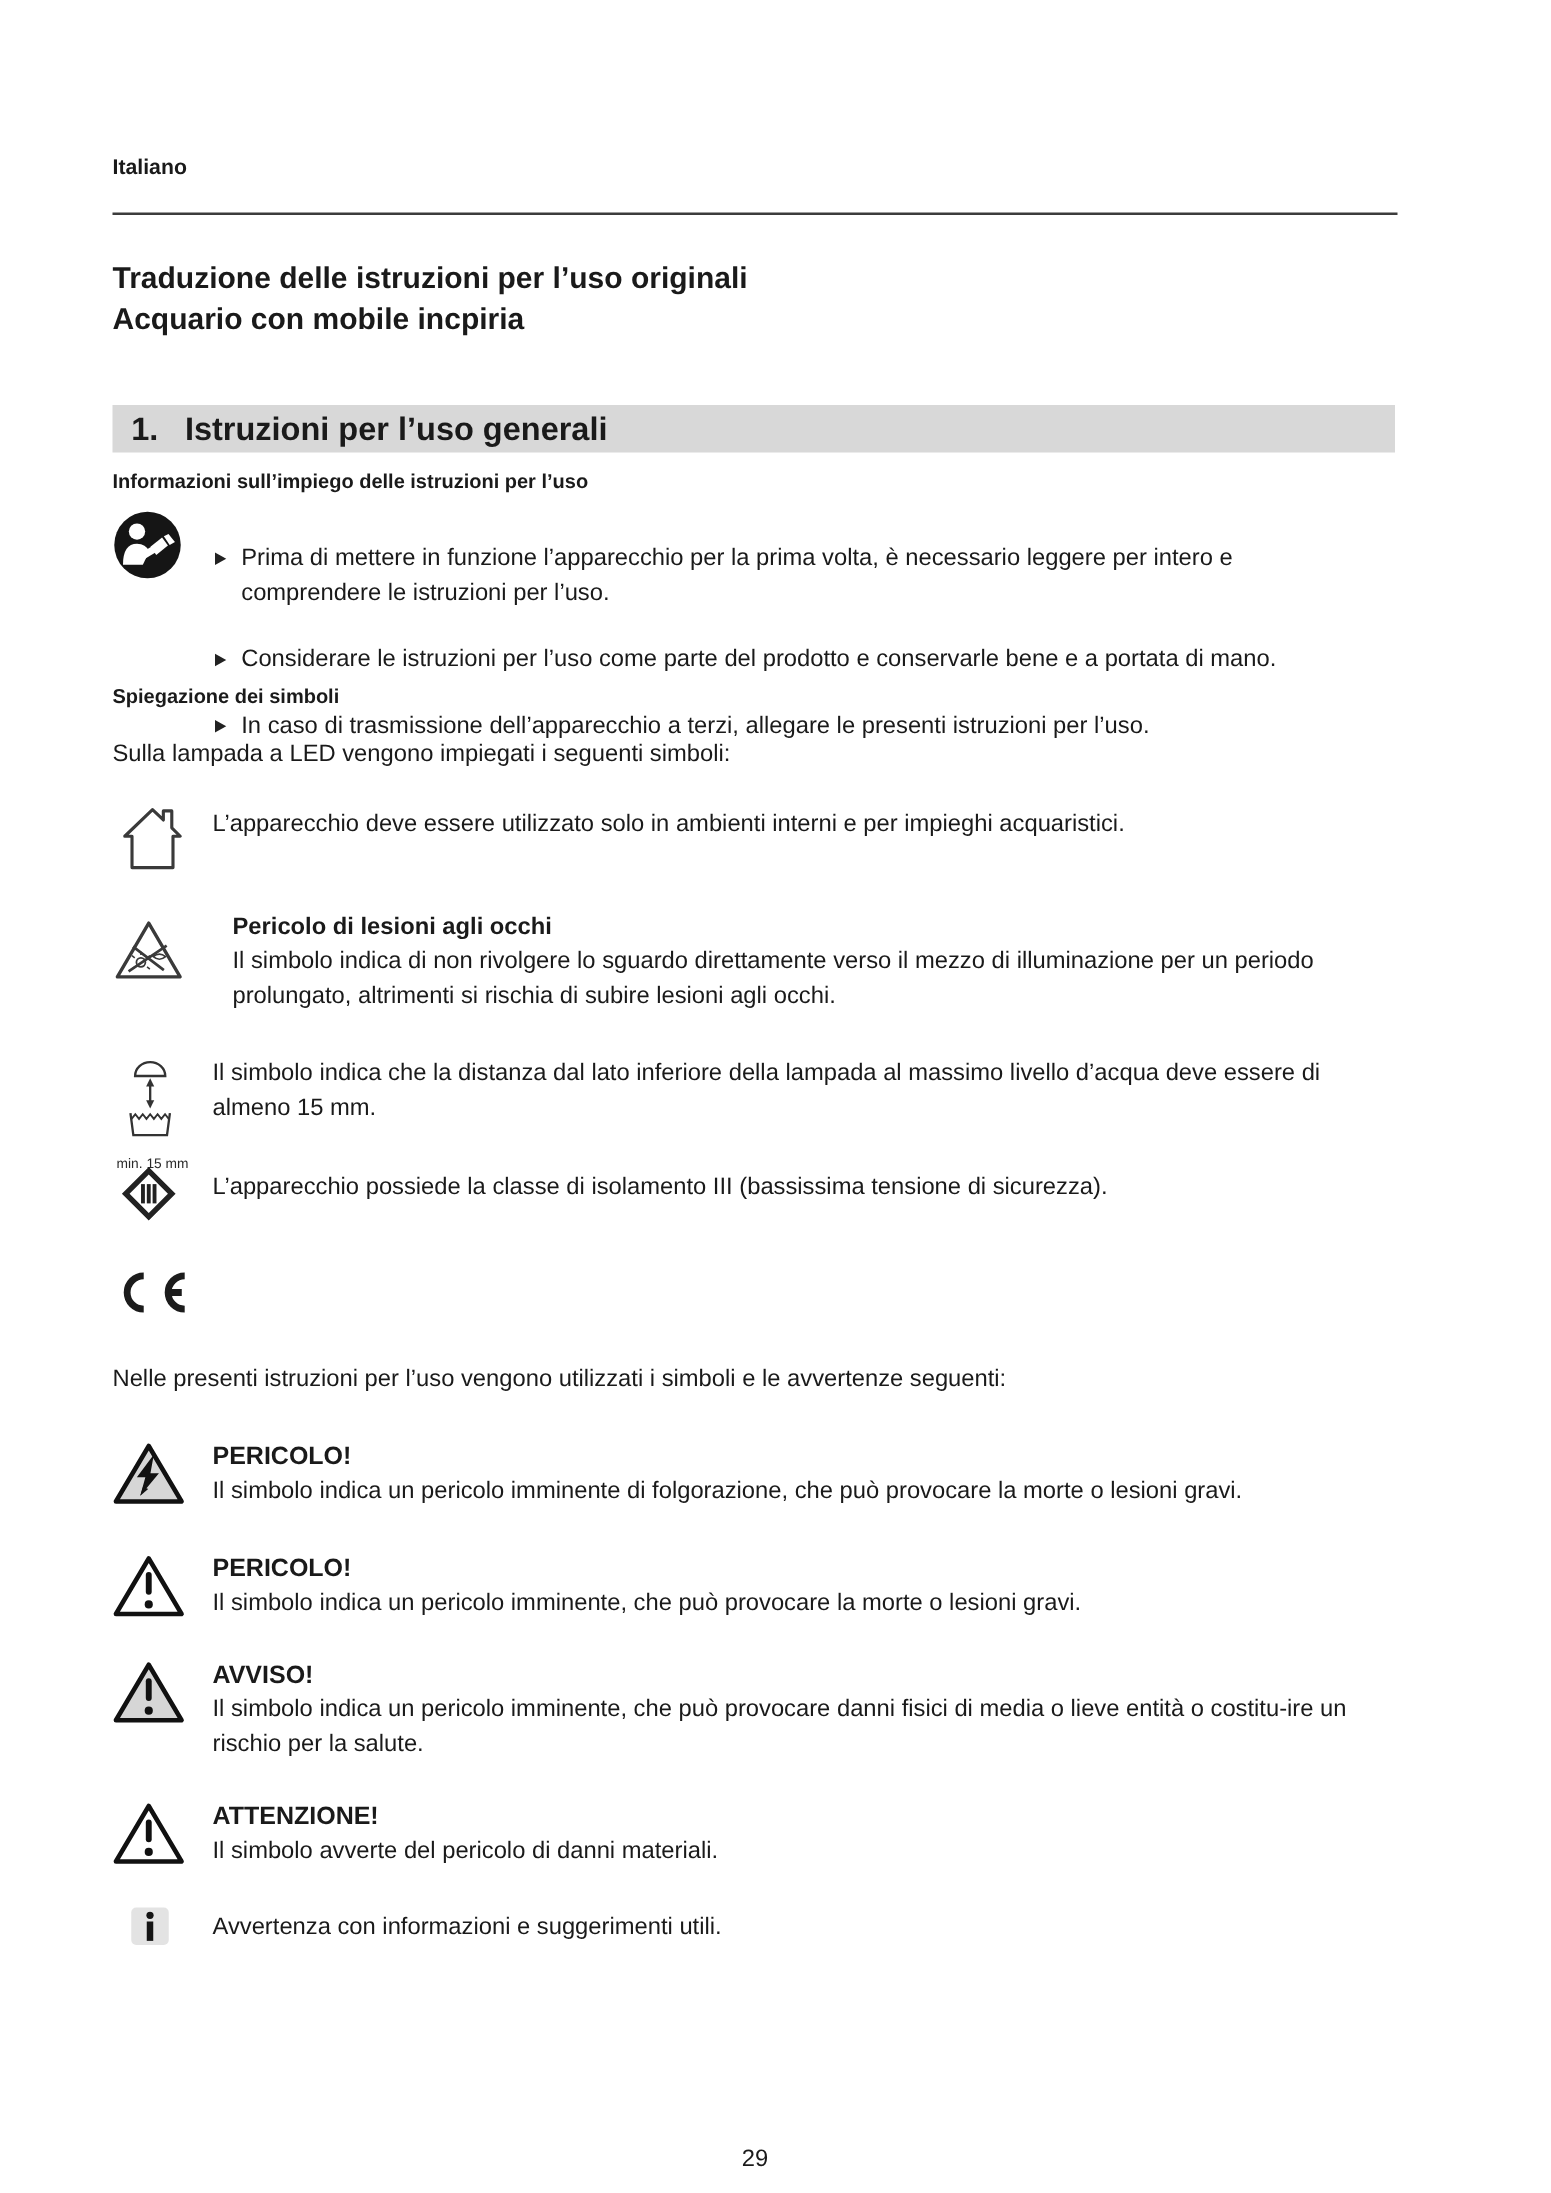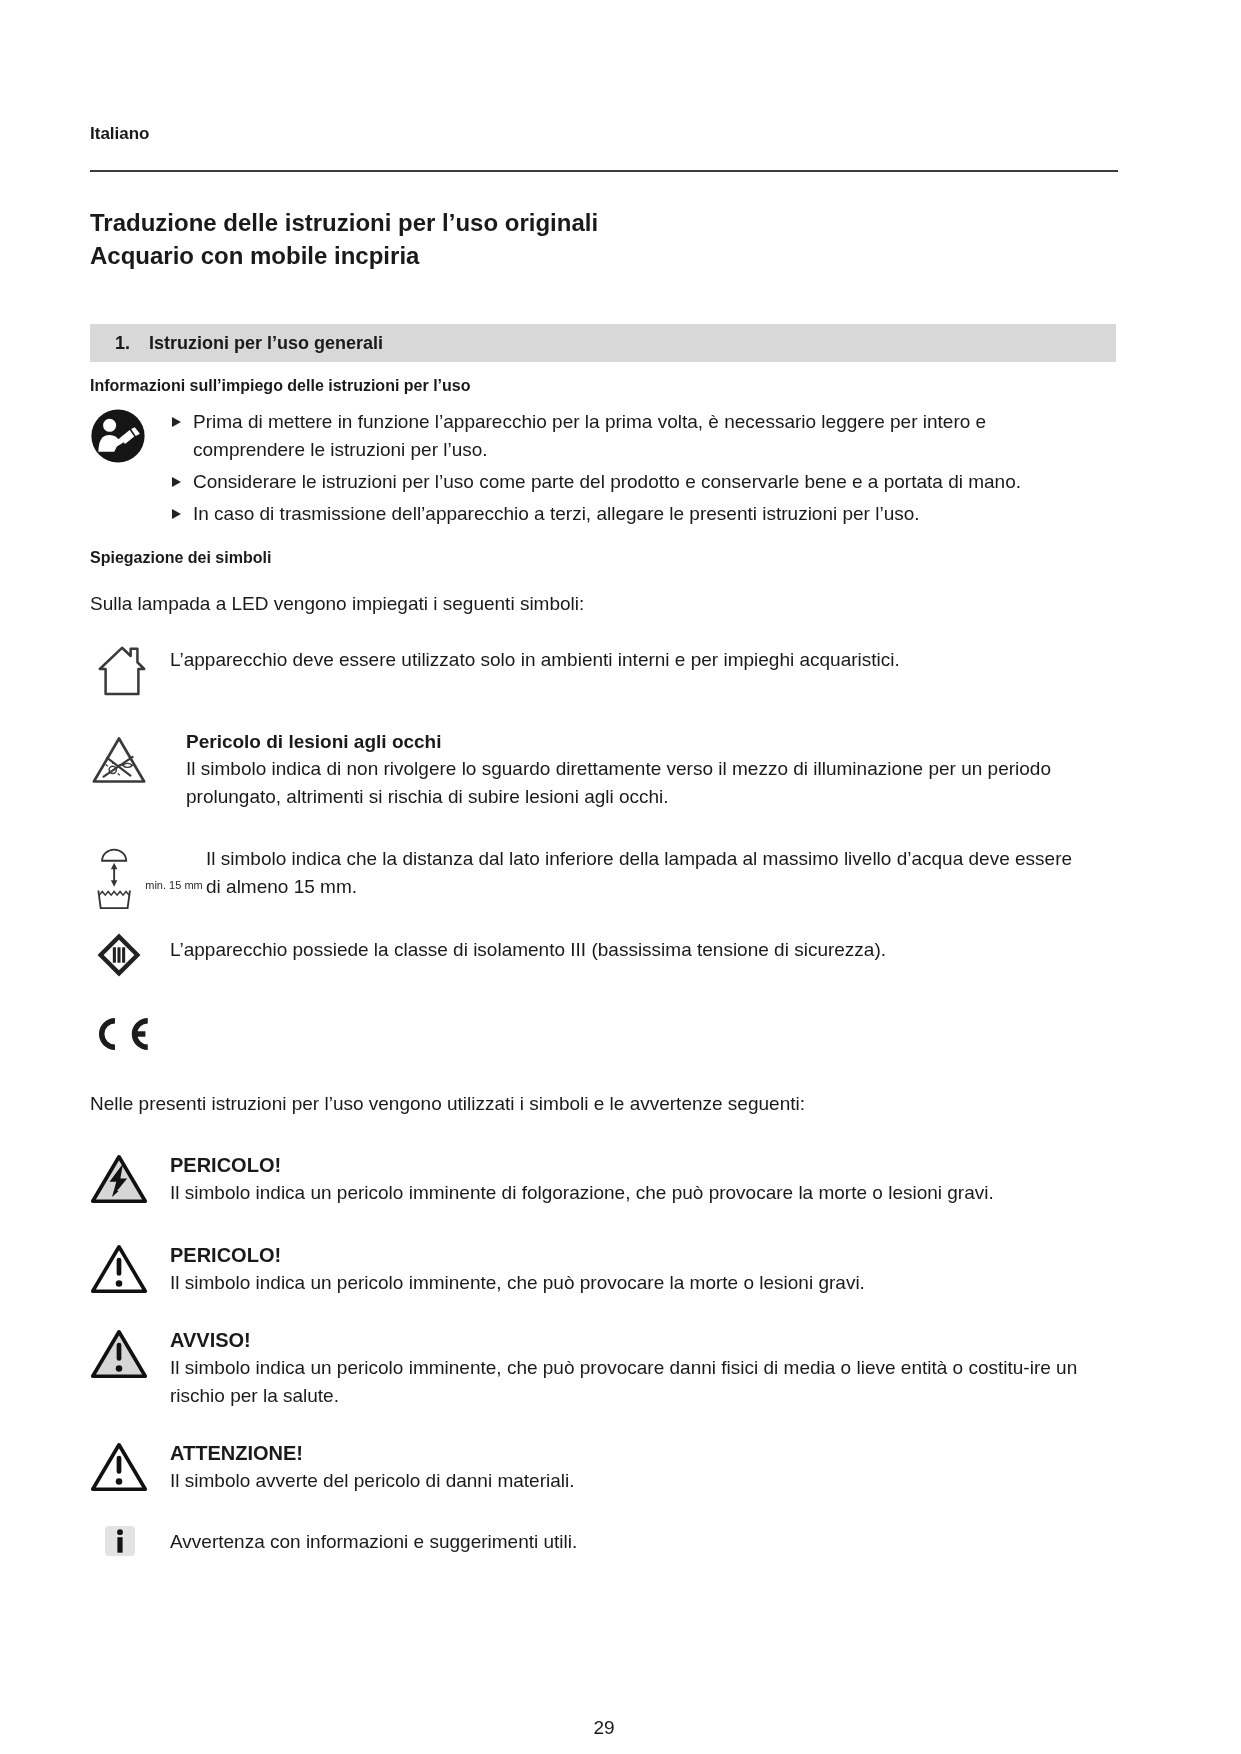--- a/index.html
+++ b/index.html
@@ -15,42 +15,42 @@
   .abs { position:absolute; }
 
   .lang-label { left:90px; top:124px; font-size:17px; font-weight:bold; }
   .head-rule  { left:90px; top:170px; width:1028px; border-top:2px solid #3c3c3c; height:0; }
 
   .doc-title  { left:90px; top:206px; font-size:24px; font-weight:bold; line-height:33px; }
 
   .section-bar {
     left:90px; top:324px; width:1026px; height:38px;
     background:#d8d8d8;
-    font-size:18px; font-weight:bold; line-height:38px;
-    padding-left:25px;
+    font-size:26px; font-weight:bold; line-height:38px;
+    padding-left:15px;
   }
   .section-bar .sec-num { display:inline-block; }
   .section-bar .sec-label { display:inline-block; margin-left:14px; }
 
   .sub-heading { font-size:16px; font-weight:bold; }
   .h-info   { left:90px; top:377px; }
   .h-spieg  { left:90px; top:549px; }
 
   .body-text { font-size:19px; line-height:28px; }
   .intro-1  { left:90px; top:590px; }
   .intro-2  { left:90px; top:1090px; }
 
   .row { left:90px; width:1028px; display:flex; align-items:flex-start; }
   .icon-col { flex:0 0 80px; display:flex; flex-direction:column; align-items:flex-start; }
   .txt-col  { flex:1 1 auto; padding-right:26px; font-size:19px; line-height:28px; }
   .txt-col .row-title { font-weight:bold; font-size:20px; line-height:27px; }
 
   .usage-row { top:408px; }
   .bullets { flex:1 1 auto; padding-right:26px; }
-  .bullet { display:flex; margin-bottom:4px; font-size:19px; line-height:28px; }
+  .bullet { display:flex; margin-bottom:4px; font-size:19px; line-height:28px;margin-top:25px; }
   .bullet-marker {
     flex:0 0 auto;
     width:0; height:0; margin:9px 12px 0 2px;
     border-left:9px solid #222;
     border-top:5.5px solid transparent;
     border-bottom:5.5px solid transparent;
   }
 
   .row-house   { top:640px; }
   .row-eye     { top:728px;gap:16px; }
@@ -58,21 +58,21 @@
   .row-diamond { top:928px; }
   .row-ce      { top:1012px; }
 
   .row-w1 { top:1152px; }
   .row-w2 { top:1242px; }
   .row-w3 { top:1327px; }
   .row-w4 { top:1440px; }
   .row-w5 { top:1524px; }
 
   .water-cap { font-size:11px; color:#2a2a2a; margin-top:2px; width:64px; text-align:center; }
-  .water-wrap { display:flex; flex-direction:row; align-items:center; }
+  .water-wrap { display:flex; flex-direction:column; align-items:center; }
 
   .info-box {
     width:30px; height:30px; margin-left:15px; margin-top:2px;
     background:#e3e3e3; border-radius:4px;
     display:flex; align-items:center; justify-content:center;
   }
 
   .page-num { left:90px; top:1717px; width:1028px; text-align:center; font-size:19px; }
 
   .pt4 { padding-top:4px; } .pt6 { padding-top:6px; } .pt8 { padding-top:8px; }

